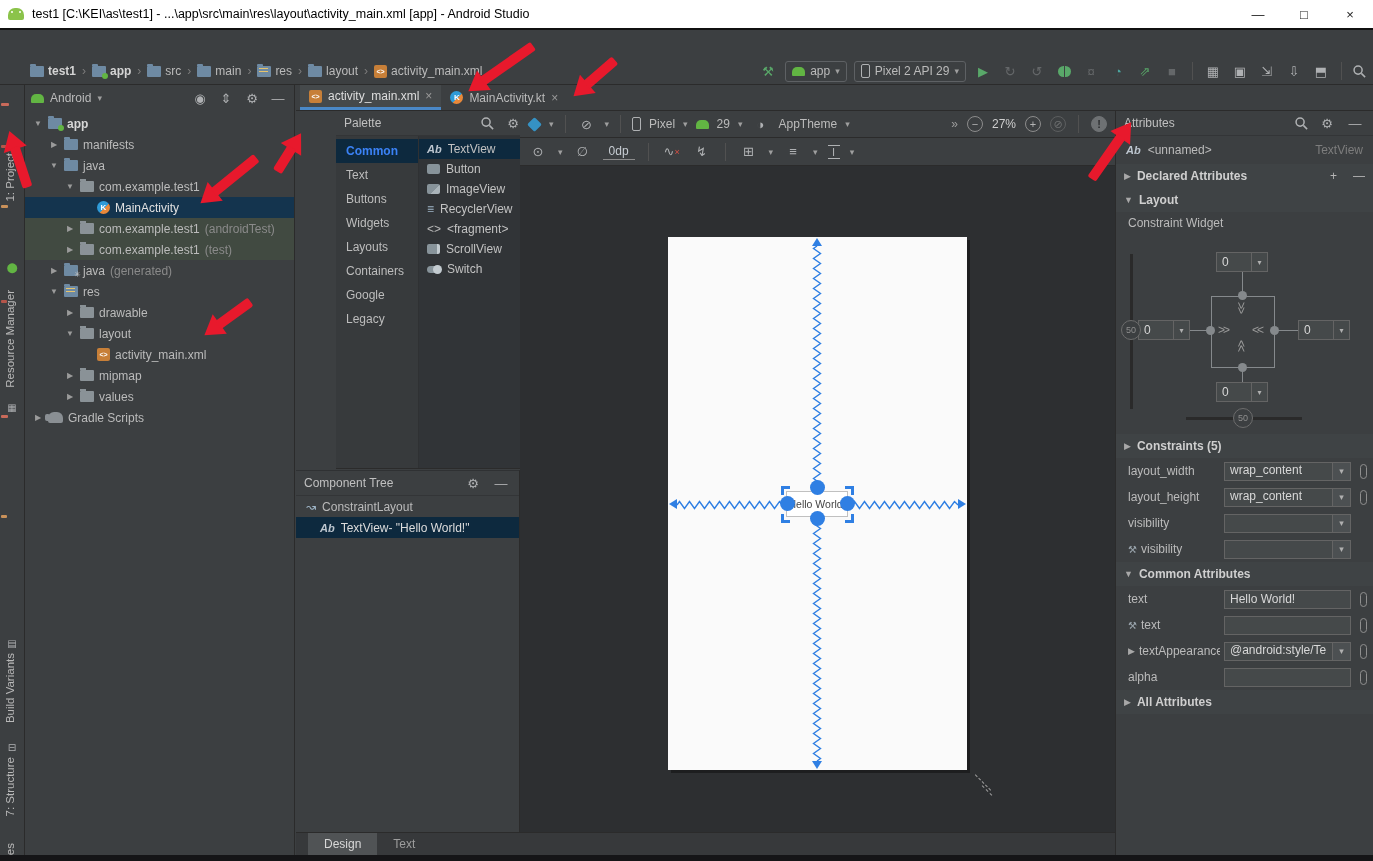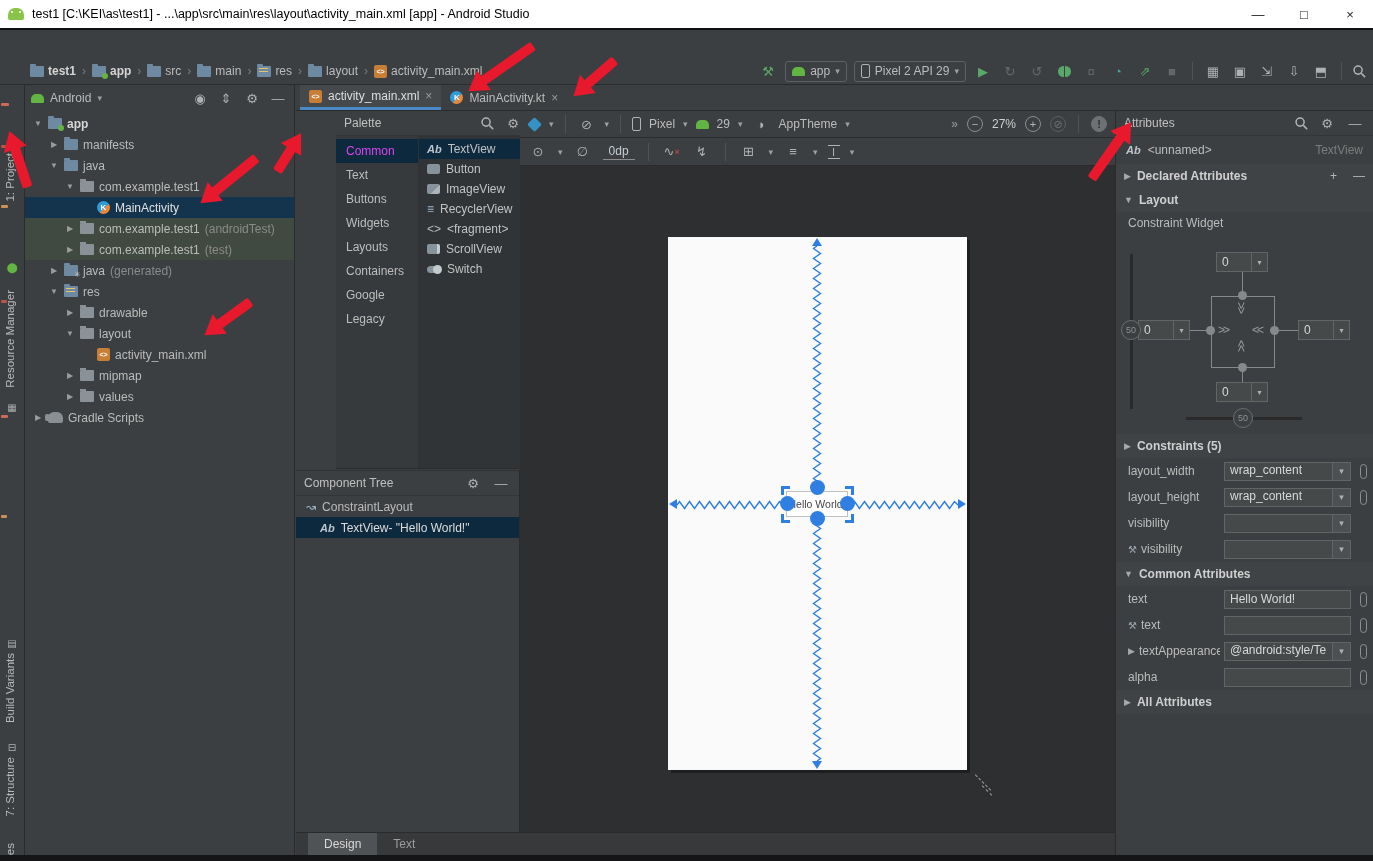--- a/index.html
+++ b/index.html
@@ -71,21 +71,21 @@
   .etab.active { background:#45494b; border-bottom:3px solid #4a88c7; color:#dedede; }
   .tab-close { color:#9a9a9a; font-size:12px; }
 
   
   #palette { position:absolute; left:296px; top:111px; width:224px; height:358px; background:#3c3f41; border-right:1px solid #2b2b2b; border-bottom:1px solid #2b2b2b;margin-left:40px; }
   .panel-head { height:25px; display:flex; align-items:center; padding:0 8px; gap:8px; border-bottom:1px solid #333537; color:#c0c0c0; }
   .panel-head .hspace { margin-left:auto; }
   #palette-body { display:flex; height:332px; }
   #pal-cats { width:83px; background:#373a3c; border-right:1px solid #2f3133; padding-top:3px; }
   .pcat { height:24px; display:flex; align-items:center; padding-left:10px; color:#bdbdbd; }
-  .pcat.sel { background:#0d293e; color:#d946ef; }
+  .pcat.sel { background:#0d293e; color:#3b82f6;font-weight:bold; }
   #pal-items { flex:1; background:#313437; padding-top:3px; }
   .pitem { height:20px; display:flex; align-items:center; gap:6px; padding-left:8px; color:#c2c2c2; }
   .pitem.sel { background:#0d293e; }
   .ab { color:#bdc6cf; font-weight:bold; font-size:11px; font-style:italic; }
   .mini { width:13px; height:10px; background:#87939a; border-radius:2px; display:inline-block; }
   .mini.img { background:linear-gradient(135deg,#87939a 60%,#aab4ba 60%); }
   .dl-ic { margin-left:auto; margin-right:8px; color:#9a9a9a; border-bottom:2px solid #9a9a9a; font-size:11px; line-height:10px; }
 
   
   #comptree { position:absolute; left:296px; top:470px; width:224px; height:362px; background:#3c3f41; border-right:1px solid #2b2b2b; border-top:1px solid #2f3133; }

